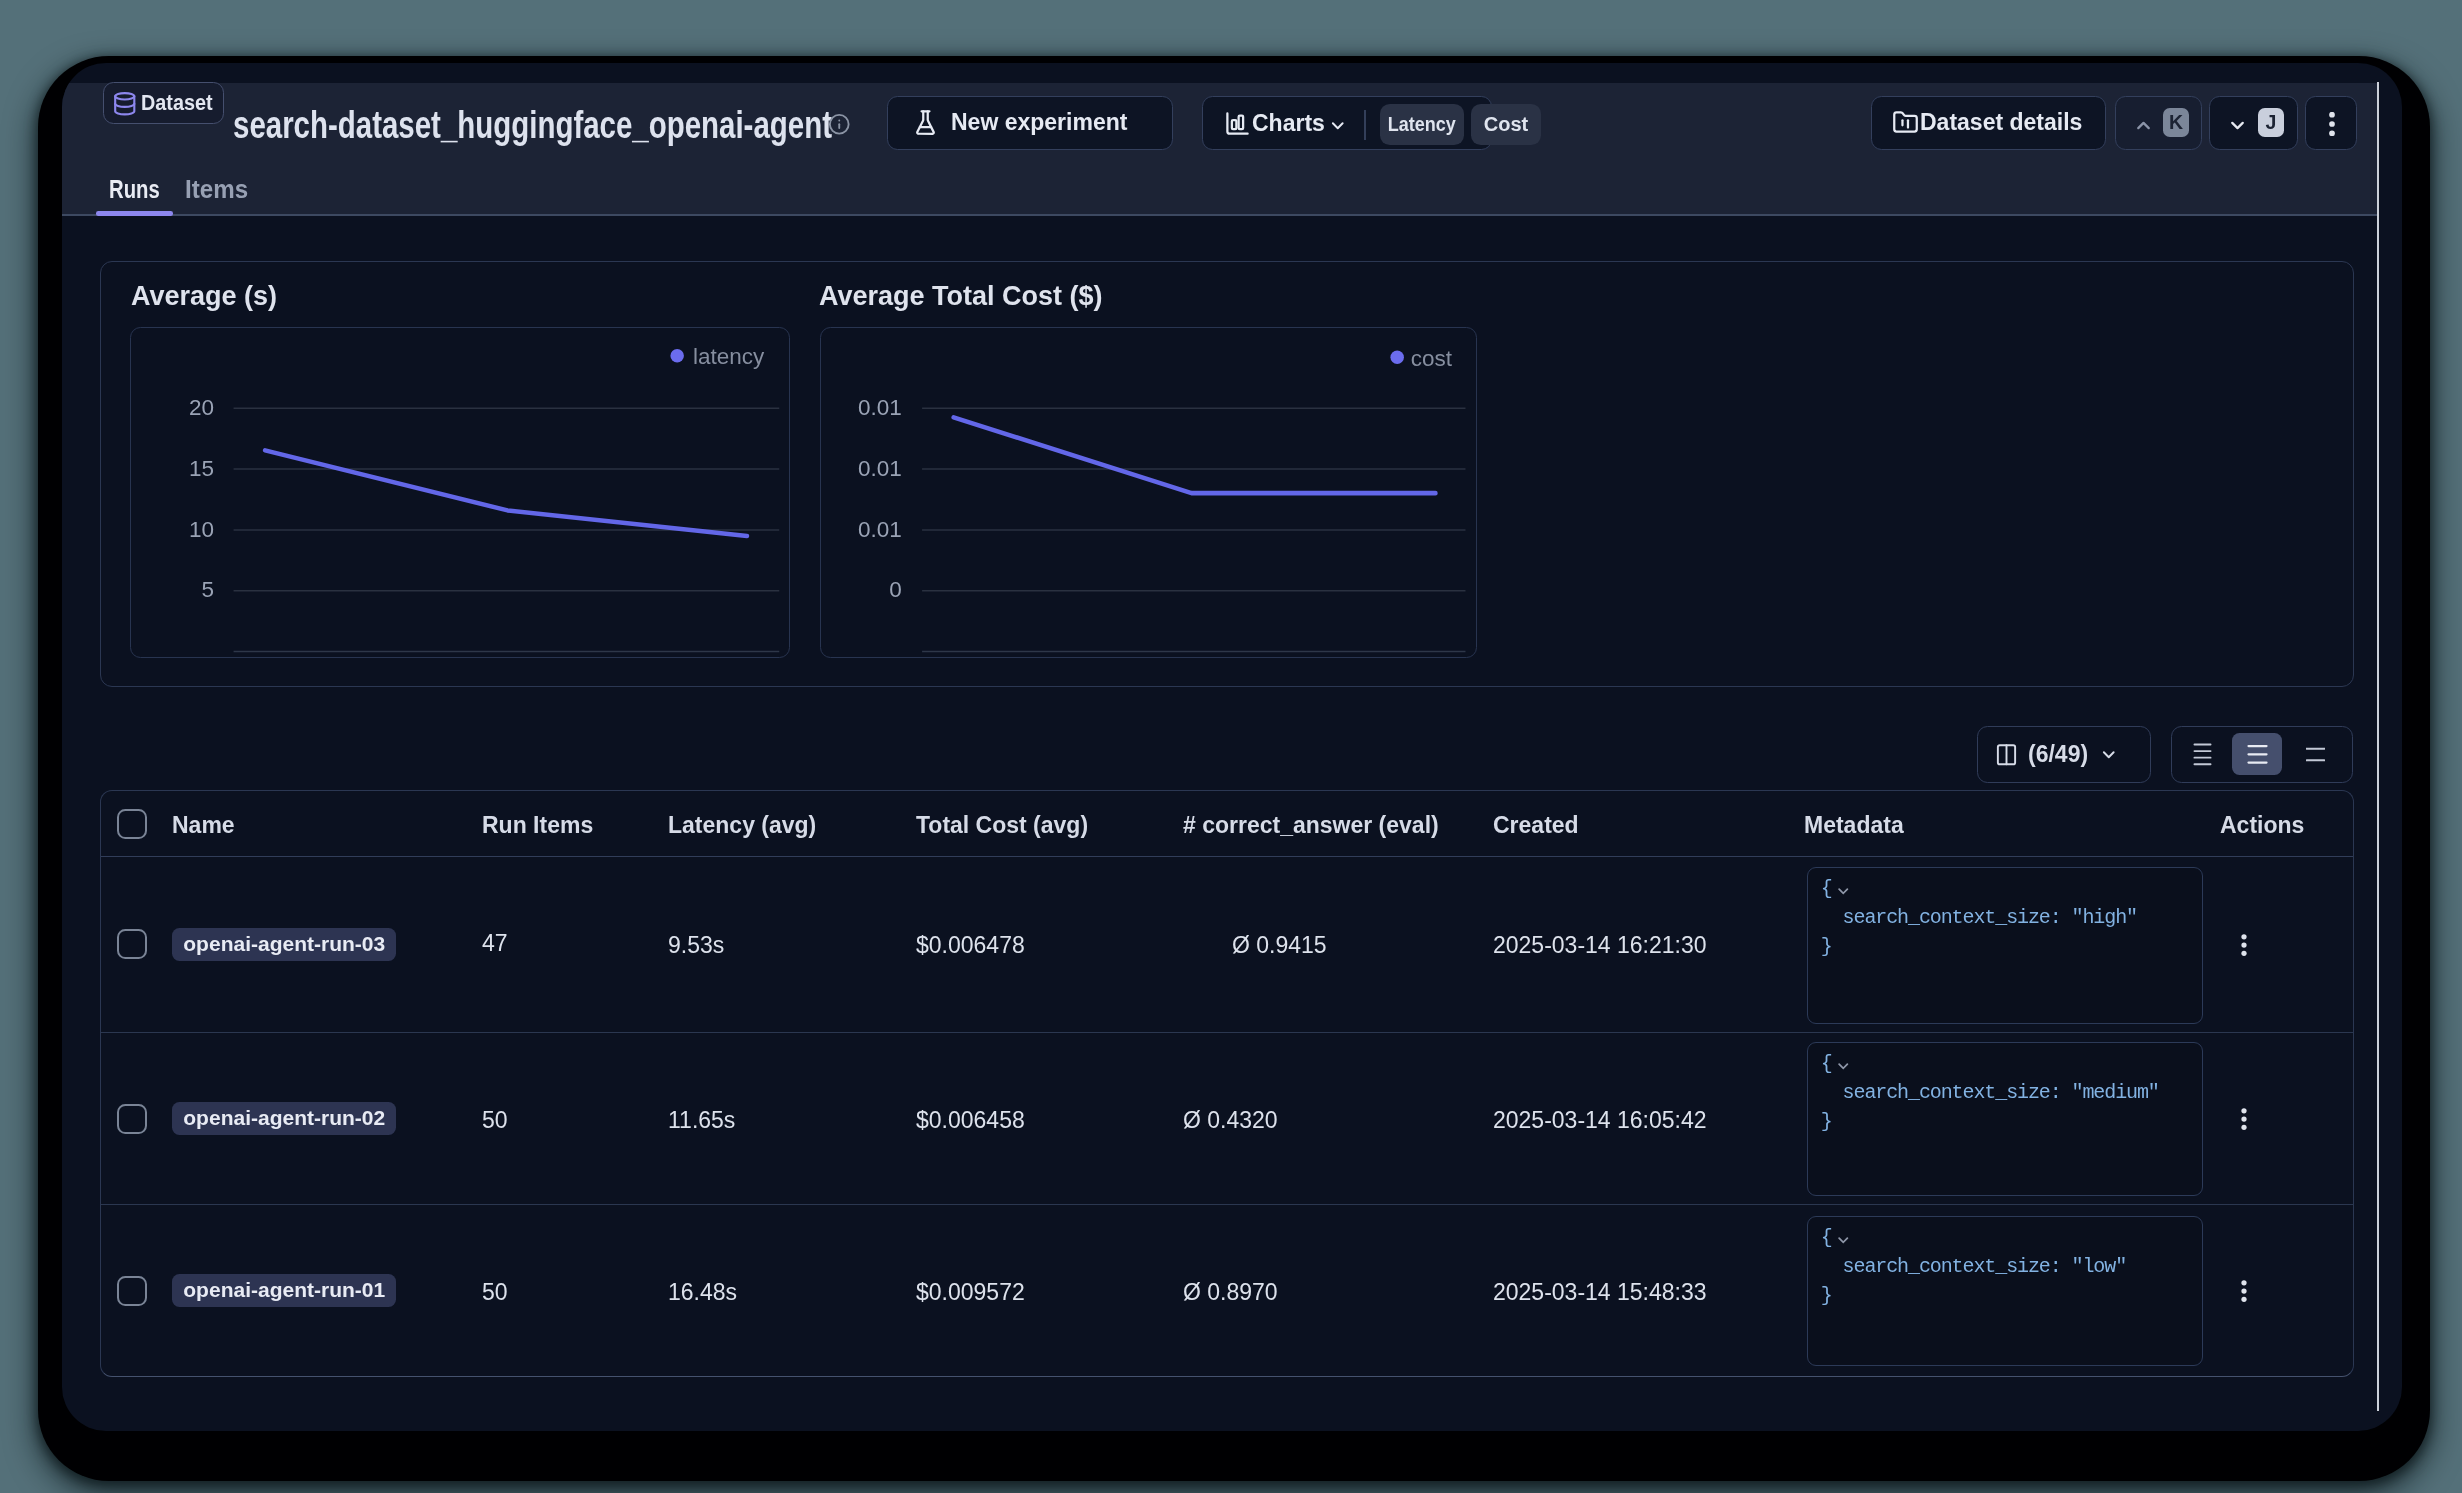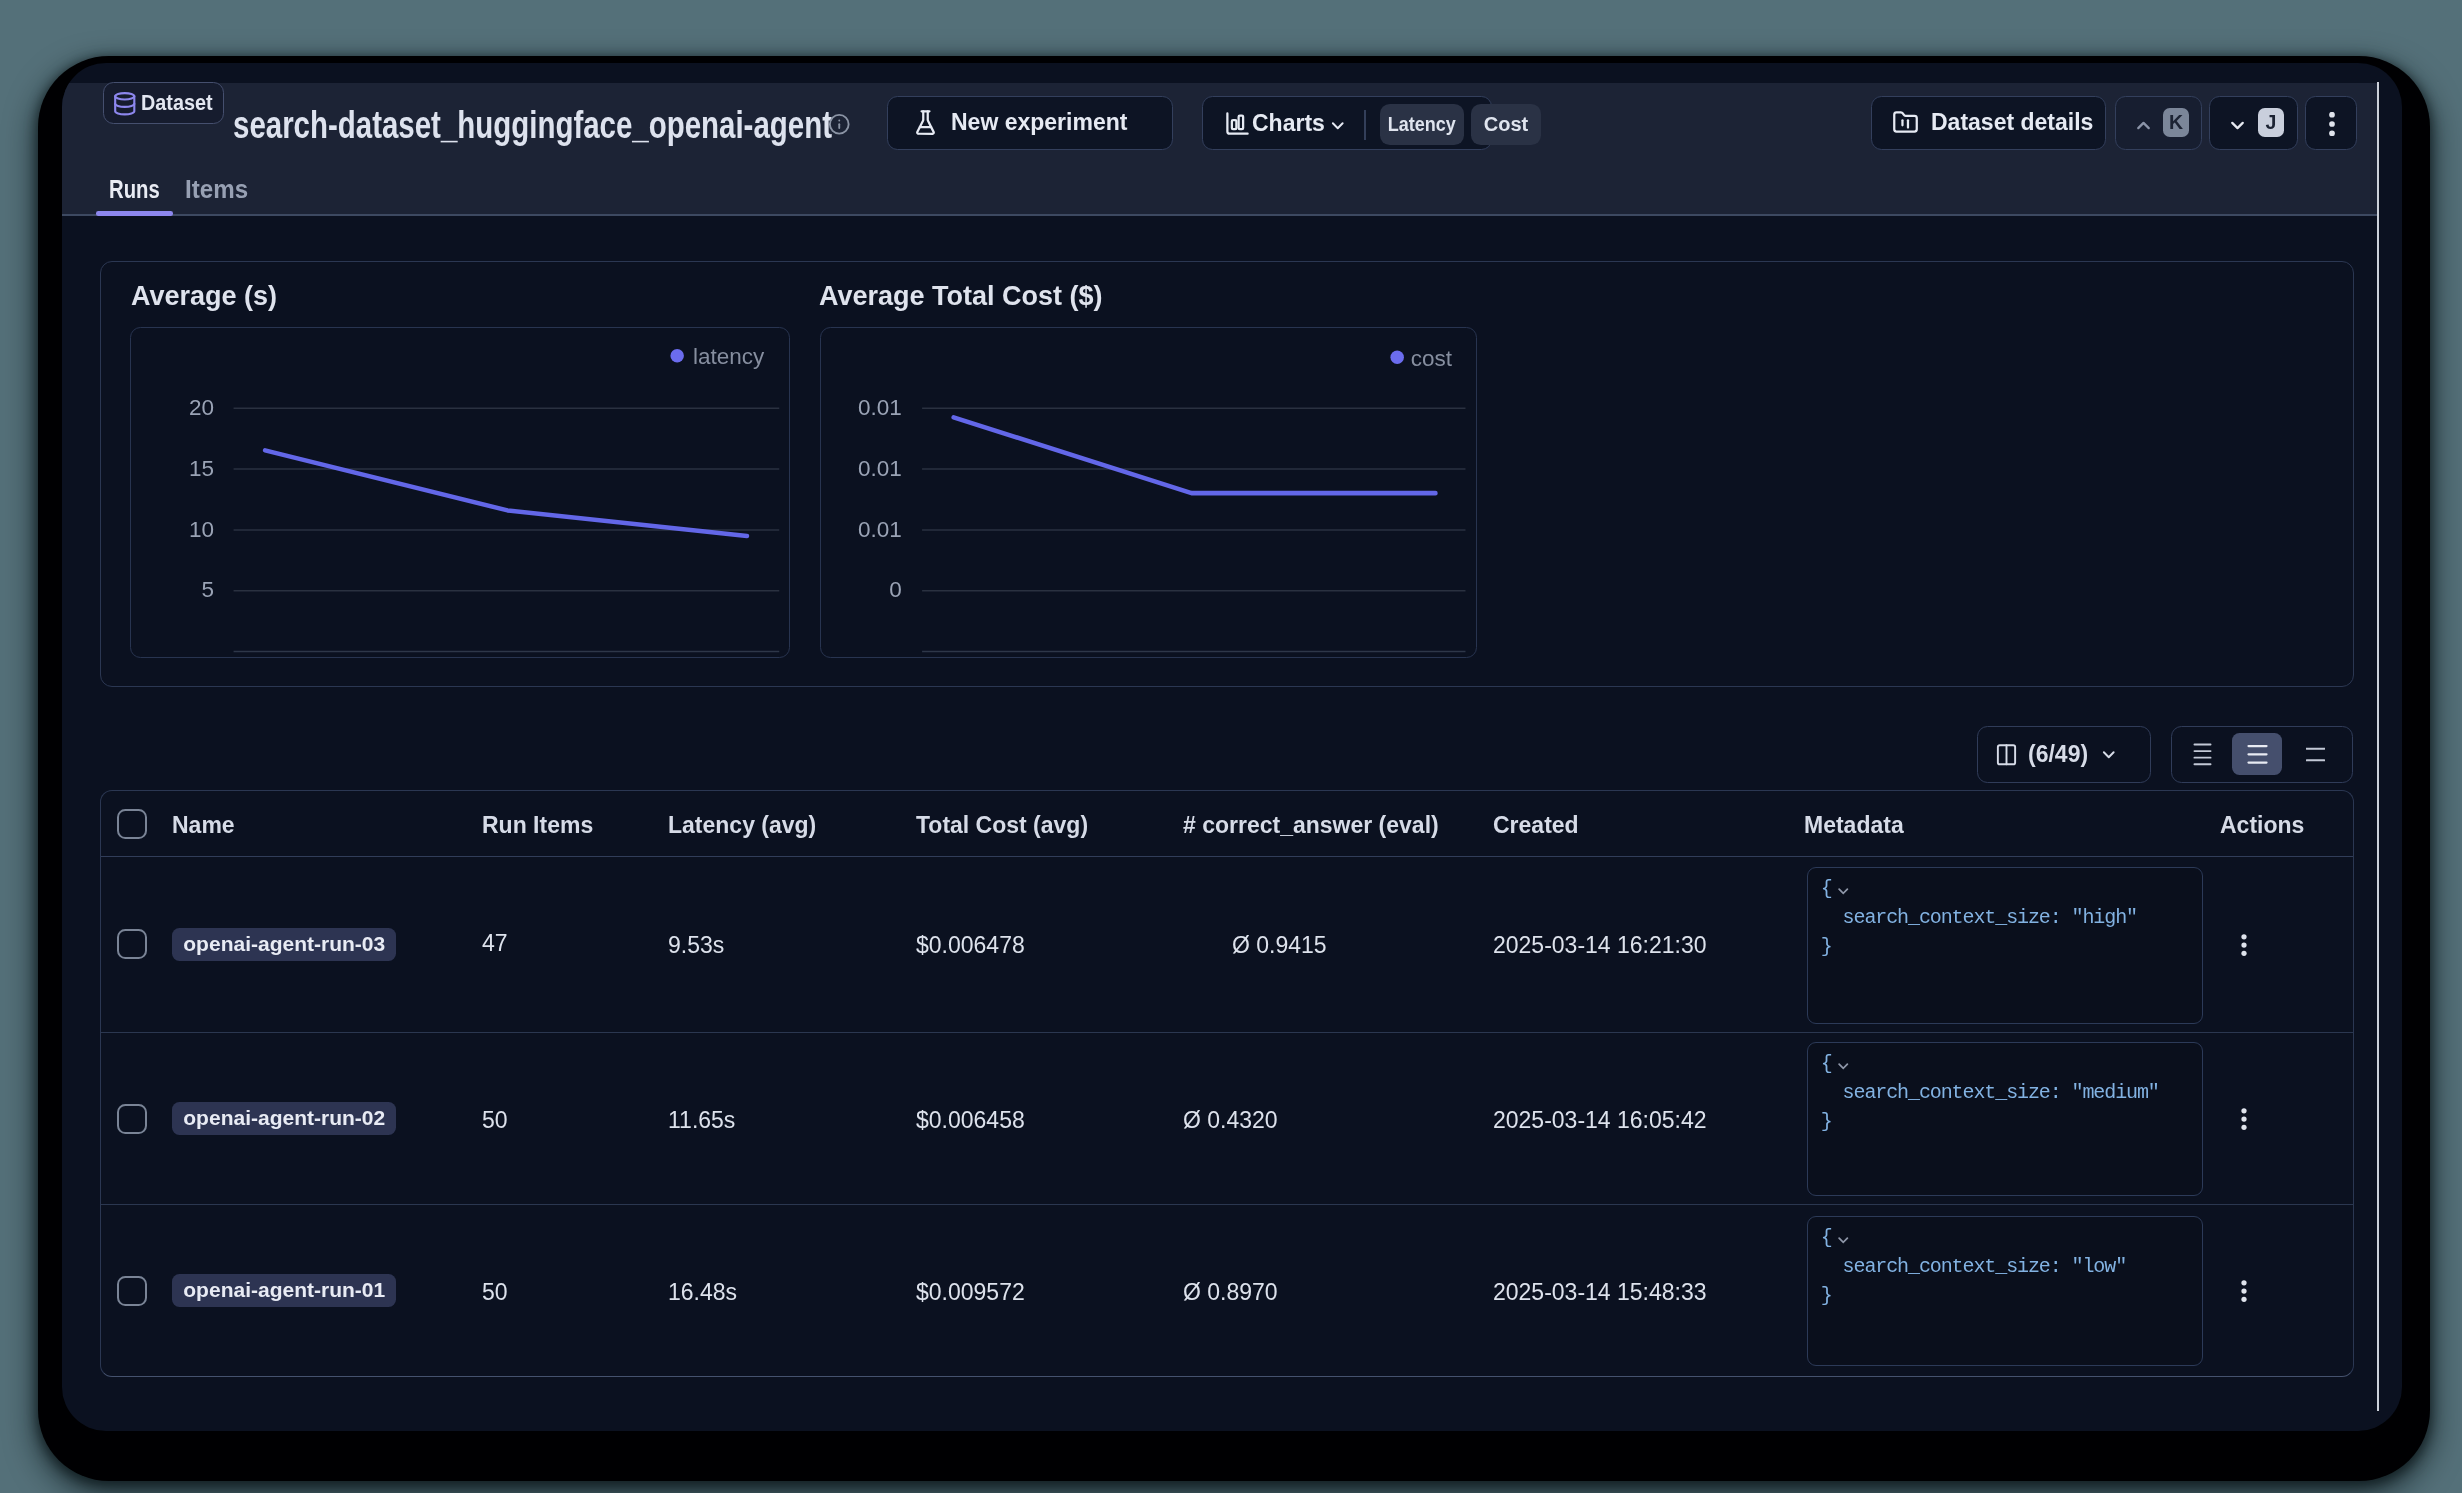--- a/index.html
+++ b/index.html
@@ -85,21 +85,21 @@
         </svg>
     <div class="vsep" style="left:161px"></div>
     <div class="chip" style="left:177px;width:84px">
           <span style="transform:scaleX(.9)">Latency</span>
         </div>
     <div class="chip" style="left:268px;width:70px">Cost</div>
   </div>
 
 
   <div class="btn" style="left:1809px;width:235px">
-    <div class="bflex" style="padding-left:20px;gap:12px">
+    <div class="bflex" style="padding-left:20px;gap:1px">
     <svg width="27" height="27" viewBox="0 0 24 24" fill="none" stroke="#e6eaf3" stroke-width="2" stroke-linecap="round" stroke-linejoin="round">
             <path d="M20 20a2 2 0 0 0 2-2V8a2 2 0 0 0-2-2h-7.9a2 2 0 0 1-1.69-.9L9.6 3.9A2 2 0 0 0 7.93 3H4a2 2 0 0 0-2 2v13a2 2 0 0 0 2 2Z"></path>
             <path d="M9.3 10v4.5"></path>
             <path d="M14.2 10v6.5"></path>
           </svg>
     <span>Dataset details</span>
     </div>
   </div>
 
   <div class="btn" style="left:2053px;width:87px;background:#171e30">

